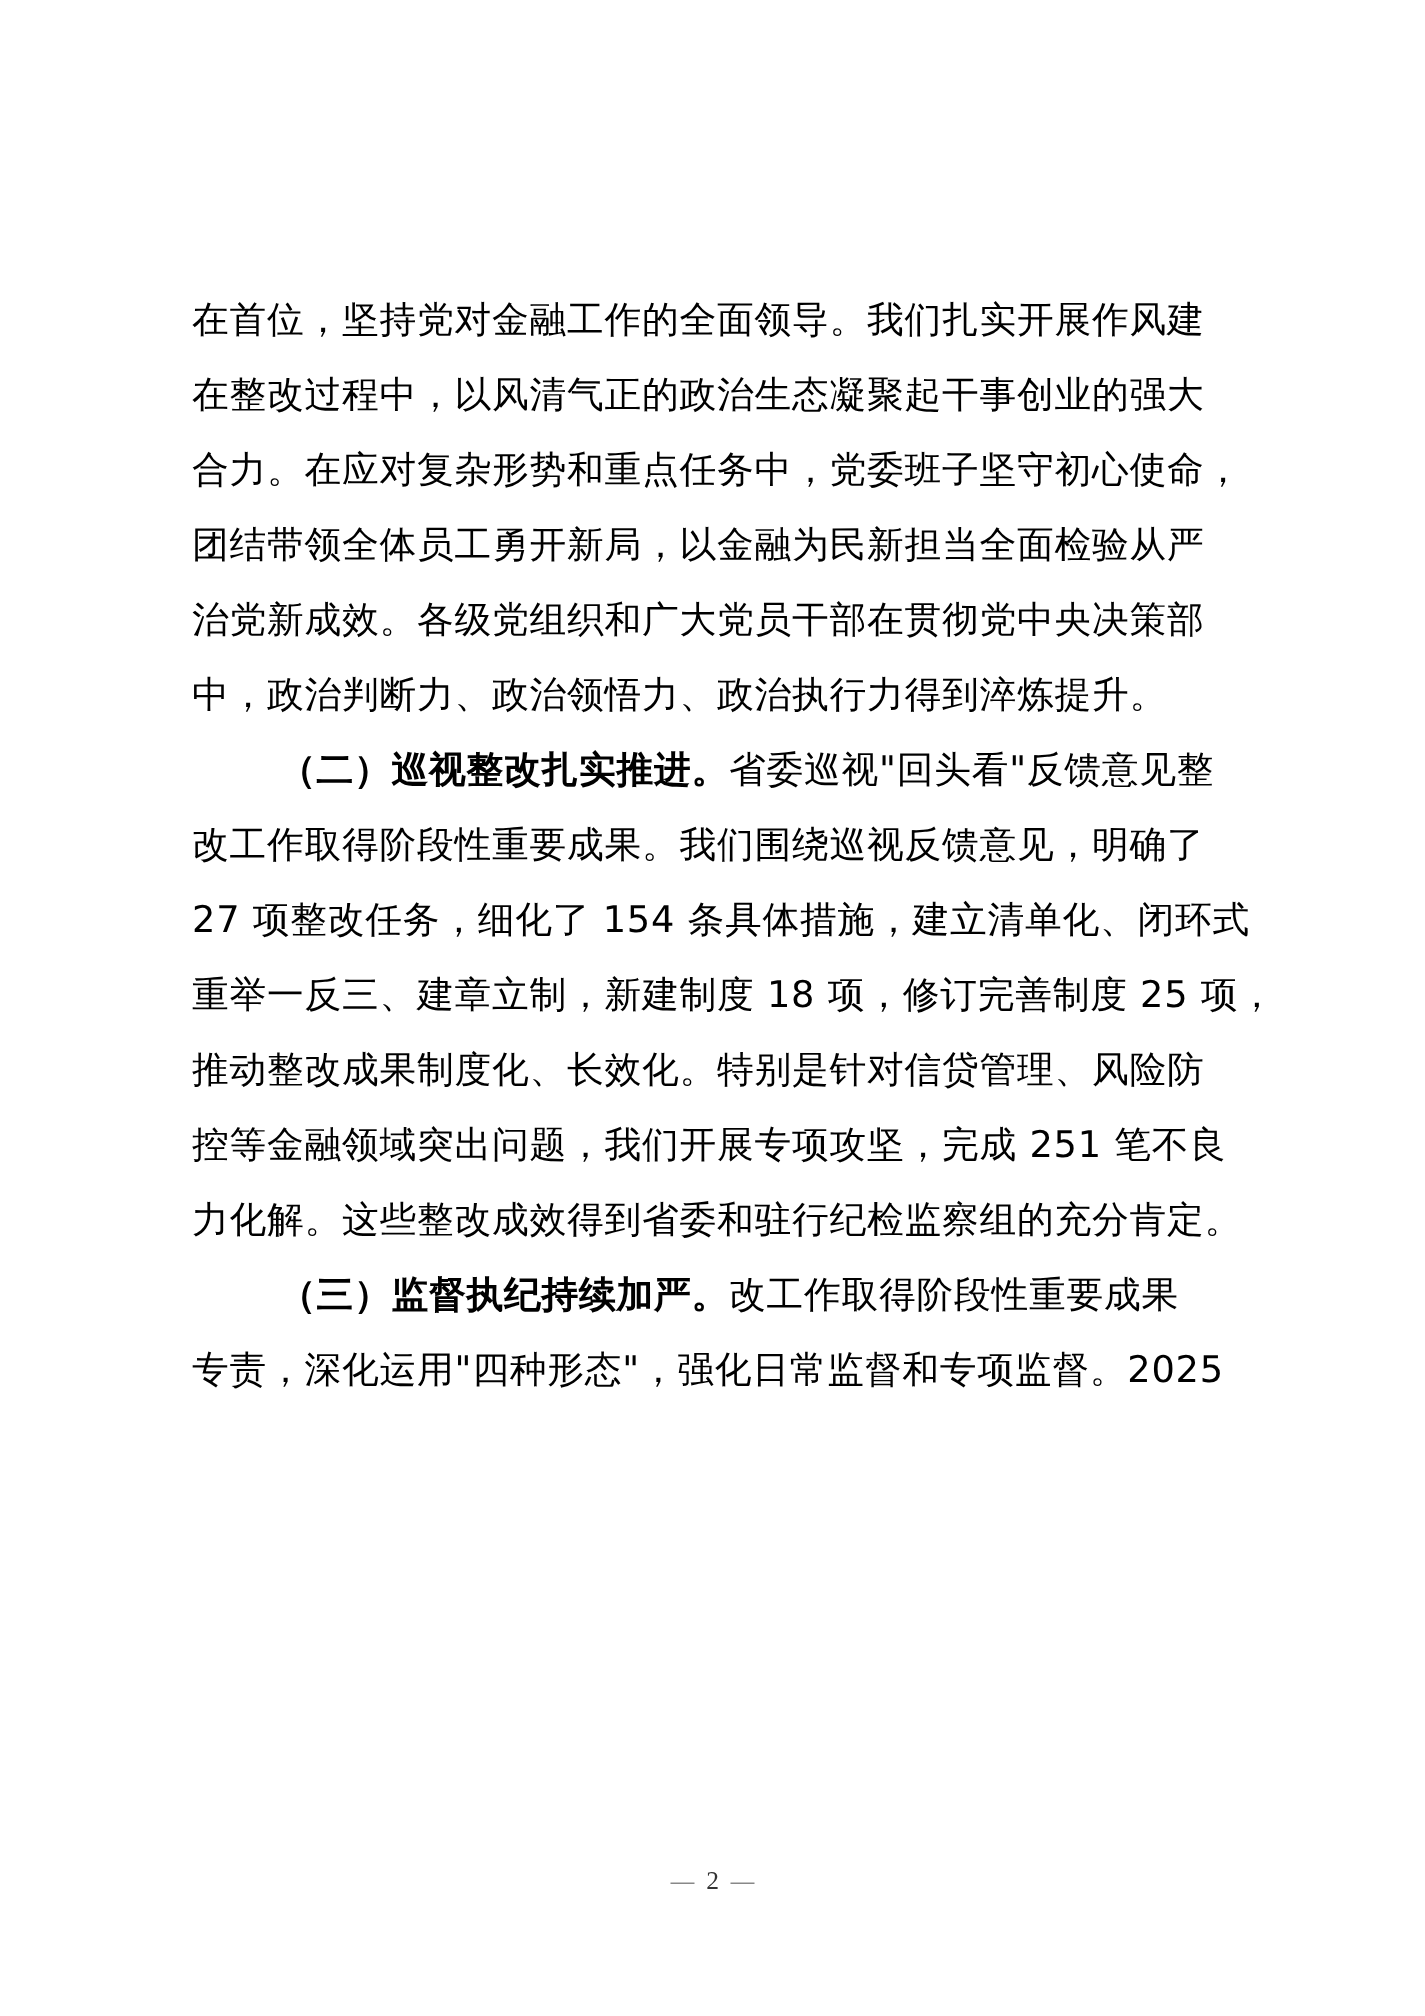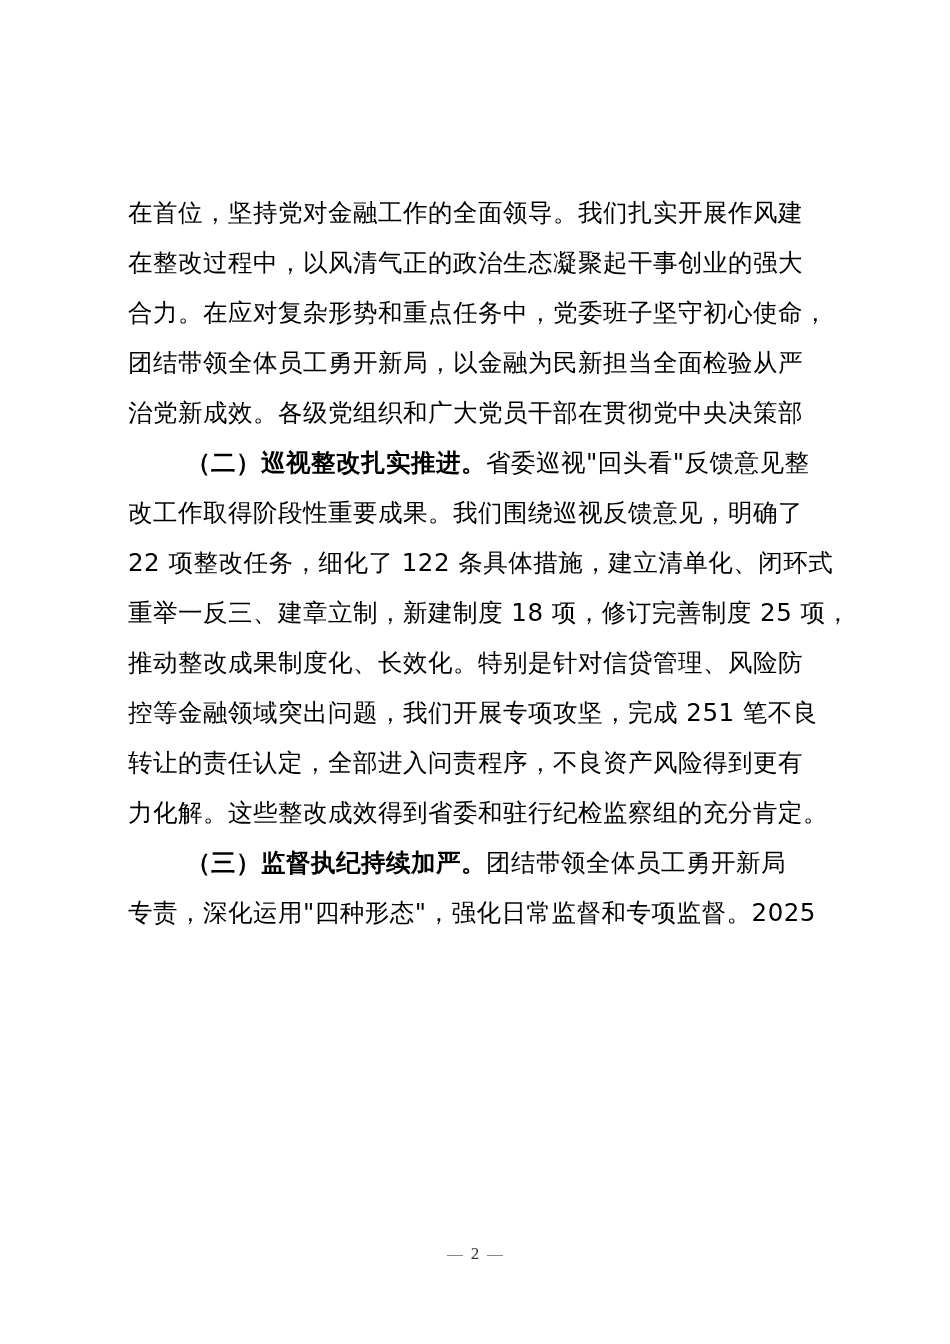--- a/index.html
+++ b/index.html
@@ -60,34 +60,34 @@
 </head>
 <body>
 
 <div class="page">
   <div class="body-text">
     <div class="line">在首位，坚持党对金融工作的全面领导。我们扎实开展作风建</div>
     <div class="line">在整改过程中，以风清气正的政治生态凝聚起干事创业的强大</div>
     <div class="line">合力。在应对复杂形势和重点任务中，党委班子坚守初心使命，</div>
     <div class="line">团结带领全体员工勇开新局，以金融为民新担当全面检验从严</div>
     <div class="line">治党新成效。各级党组织和广大党员干部在贯彻党中央决策部</div>
+    <div class="line">中，政治判断力、政治领悟力、政治执行力得到淬炼提升。</div>
 
     <div class="line indent">
       <span class="bold">（二）巡视整改扎实推进。</span><span>省委巡视"回头看"反馈意见整</span>
     </div>
     <div class="line">改工作取得阶段性重要成果。我们围绕巡视反馈意见，明确了</div>
-    <div class="line">22 项整改任务，细化了 122 条具体措施，建立清单化、闭环式</div>
+    <div class="line">27 项整改任务，细化了 154 条具体措施，建立清单化、闭环式</div>
     <div class="line">重举一反三、建章立制，新建制度 18 项，修订完善制度 25 项，</div>
     <div class="line">推动整改成果制度化、长效化。特别是针对信贷管理、风险防</div>
     <div class="line">控等金融领域突出问题，我们开展专项攻坚，完成 251 笔不良</div>
-    <div class="line">转让的责任认定，全部进入问责程序，不良资产风险得到更有</div>
     <div class="line">力化解。这些整改成效得到省委和驻行纪检监察组的充分肯定。</div>
 
     <div class="line indent">
-      <span class="bold">（三）监督执纪持续加严。</span><span>团结带领全体员工勇开新局</span>
+      <span class="bold">（三）监督执纪持续加严。</span><span>改工作取得阶段性重要成果</span>
     </div>
     <div class="line">专责，深化运用"四种形态"，强化日常监督和专项监督。2025</div>
   </div>
 
   <div class="footer">
     <span class="dash"></span><span>2</span><span class="dash"></span>
   </div>
 </div>
 
 </body></html>

